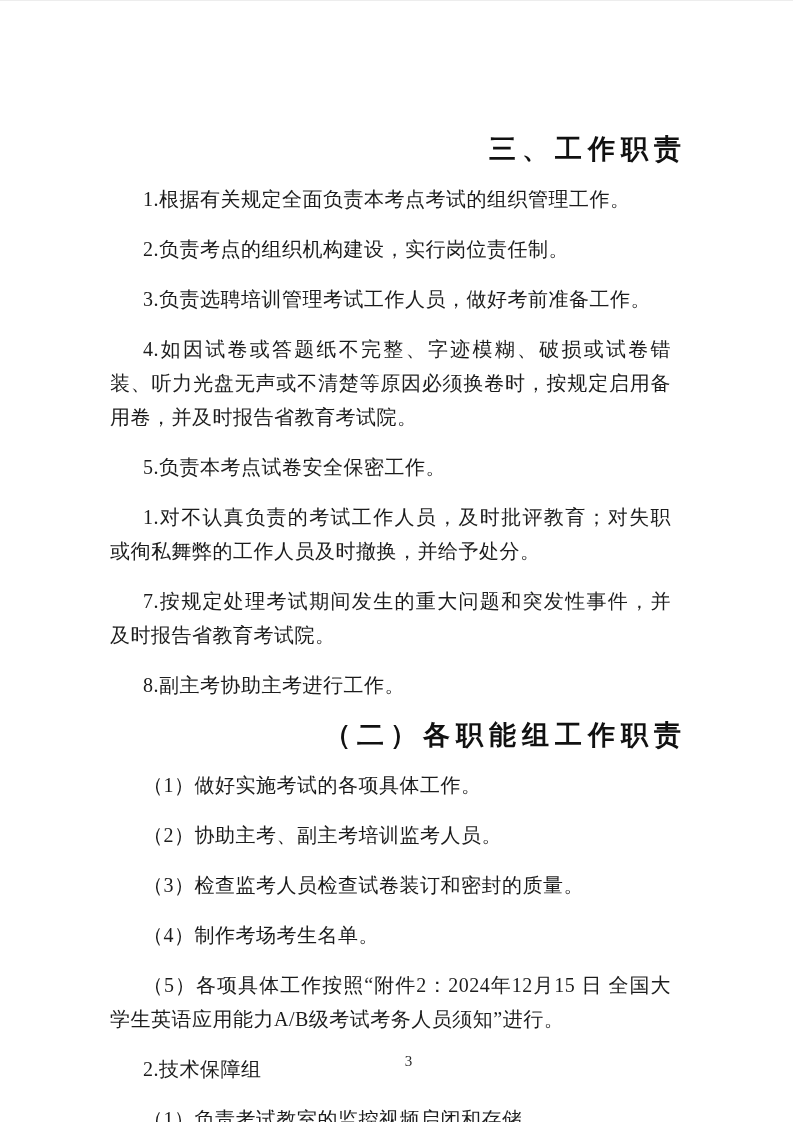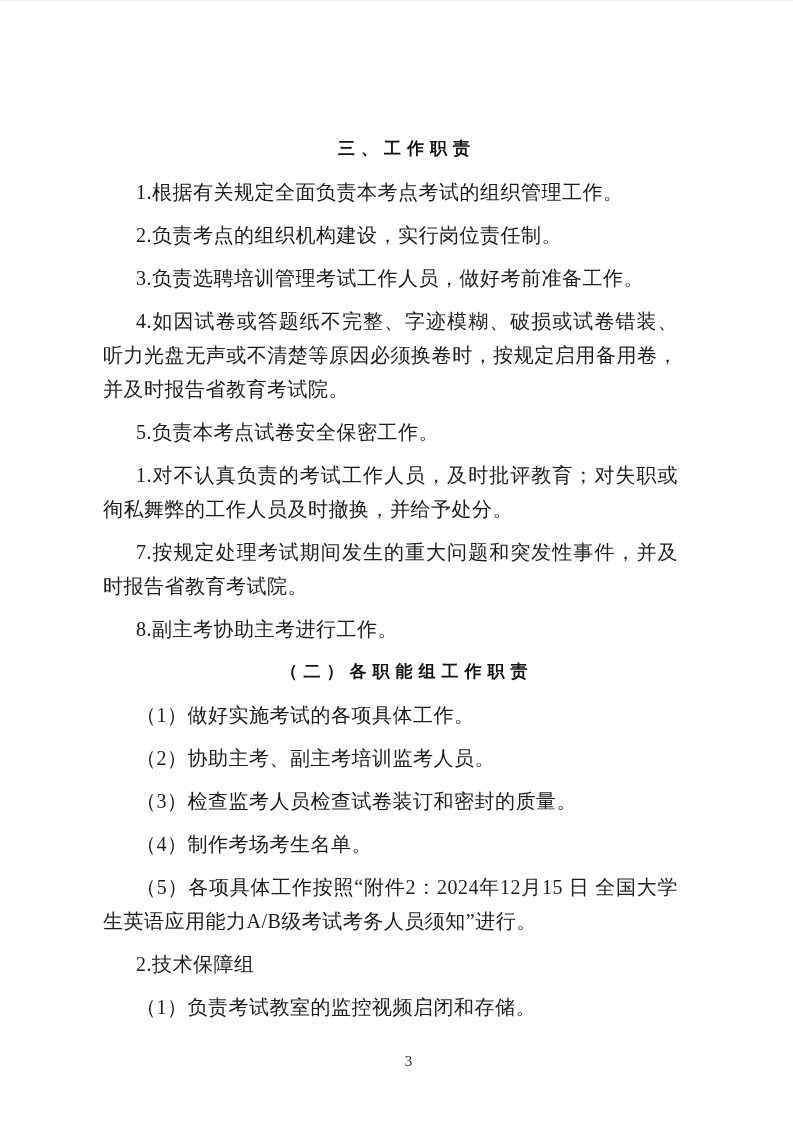--- a/index.html
+++ b/index.html
@@ -18,39 +18,39 @@
     position: absolute;
     inset: 0;
     background: #ffffff;
     border-top: 1px solid #ededed;
     box-sizing: border-box;
   }
   .content {
     padding: 131px 106px 0 94px;
   }
   .para {
-    margin: 9px;
+    margin: 16px;
     font-family: "Liberation Serif", "DejaVu Serif", serif;
     font-size: 20px;
     line-height: 34px;
     color: #1c1c1c;
     letter-spacing: 0.5px;
     text-indent: 33px;
     text-align: justify;
   }
   .heading-1, .heading-2 {
     margin: 0;
     font-family: "Liberation Sans", "DejaVu Sans", sans-serif;
     font-weight: 700;
-    font-size: 17px;
+    font-size: 27px;
     line-height: 34px;
     color: #111111;
     letter-spacing: 6px;
     text-indent: 33px;
-    text-align: center;
+    text-align: right;
   }
   .page-footer {
     position: absolute;
     top: 1050px;
     left: 0;
     width: 100%;
     box-sizing: border-box;
     padding-left: 24px;
     text-align: center;
   }

